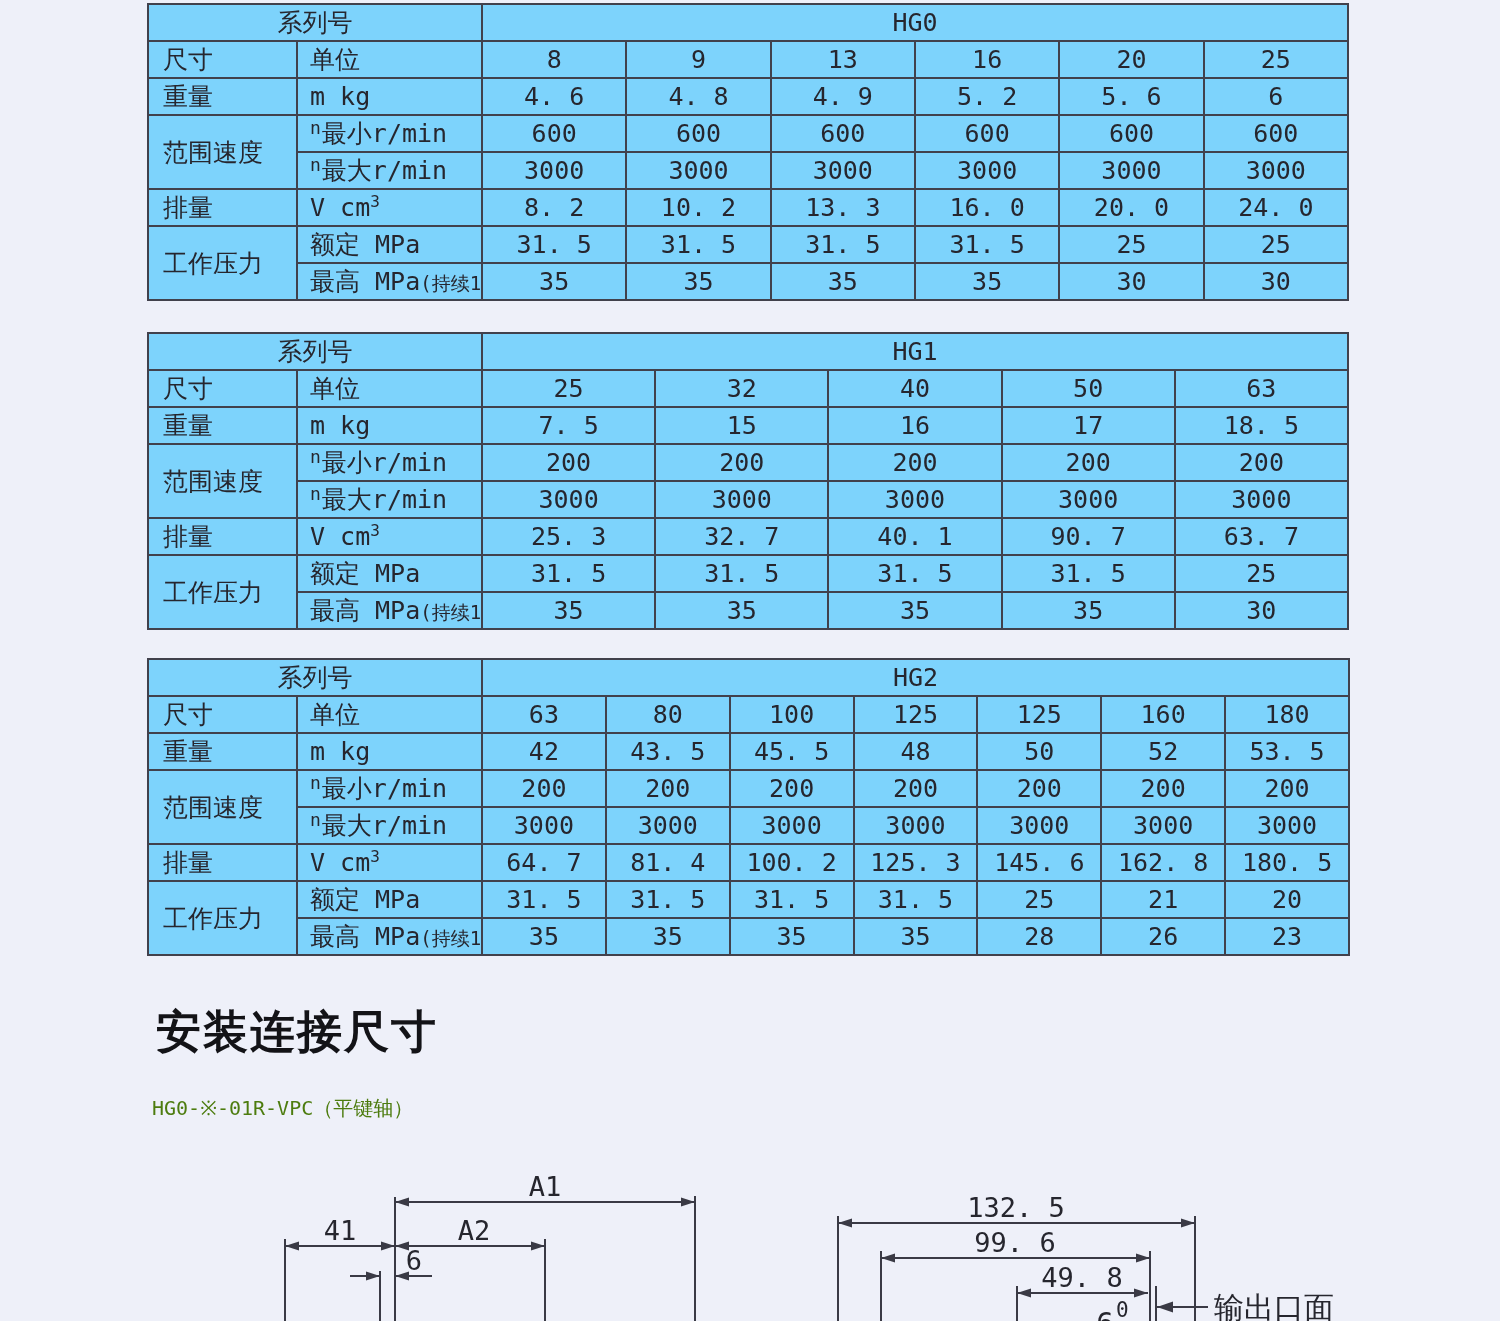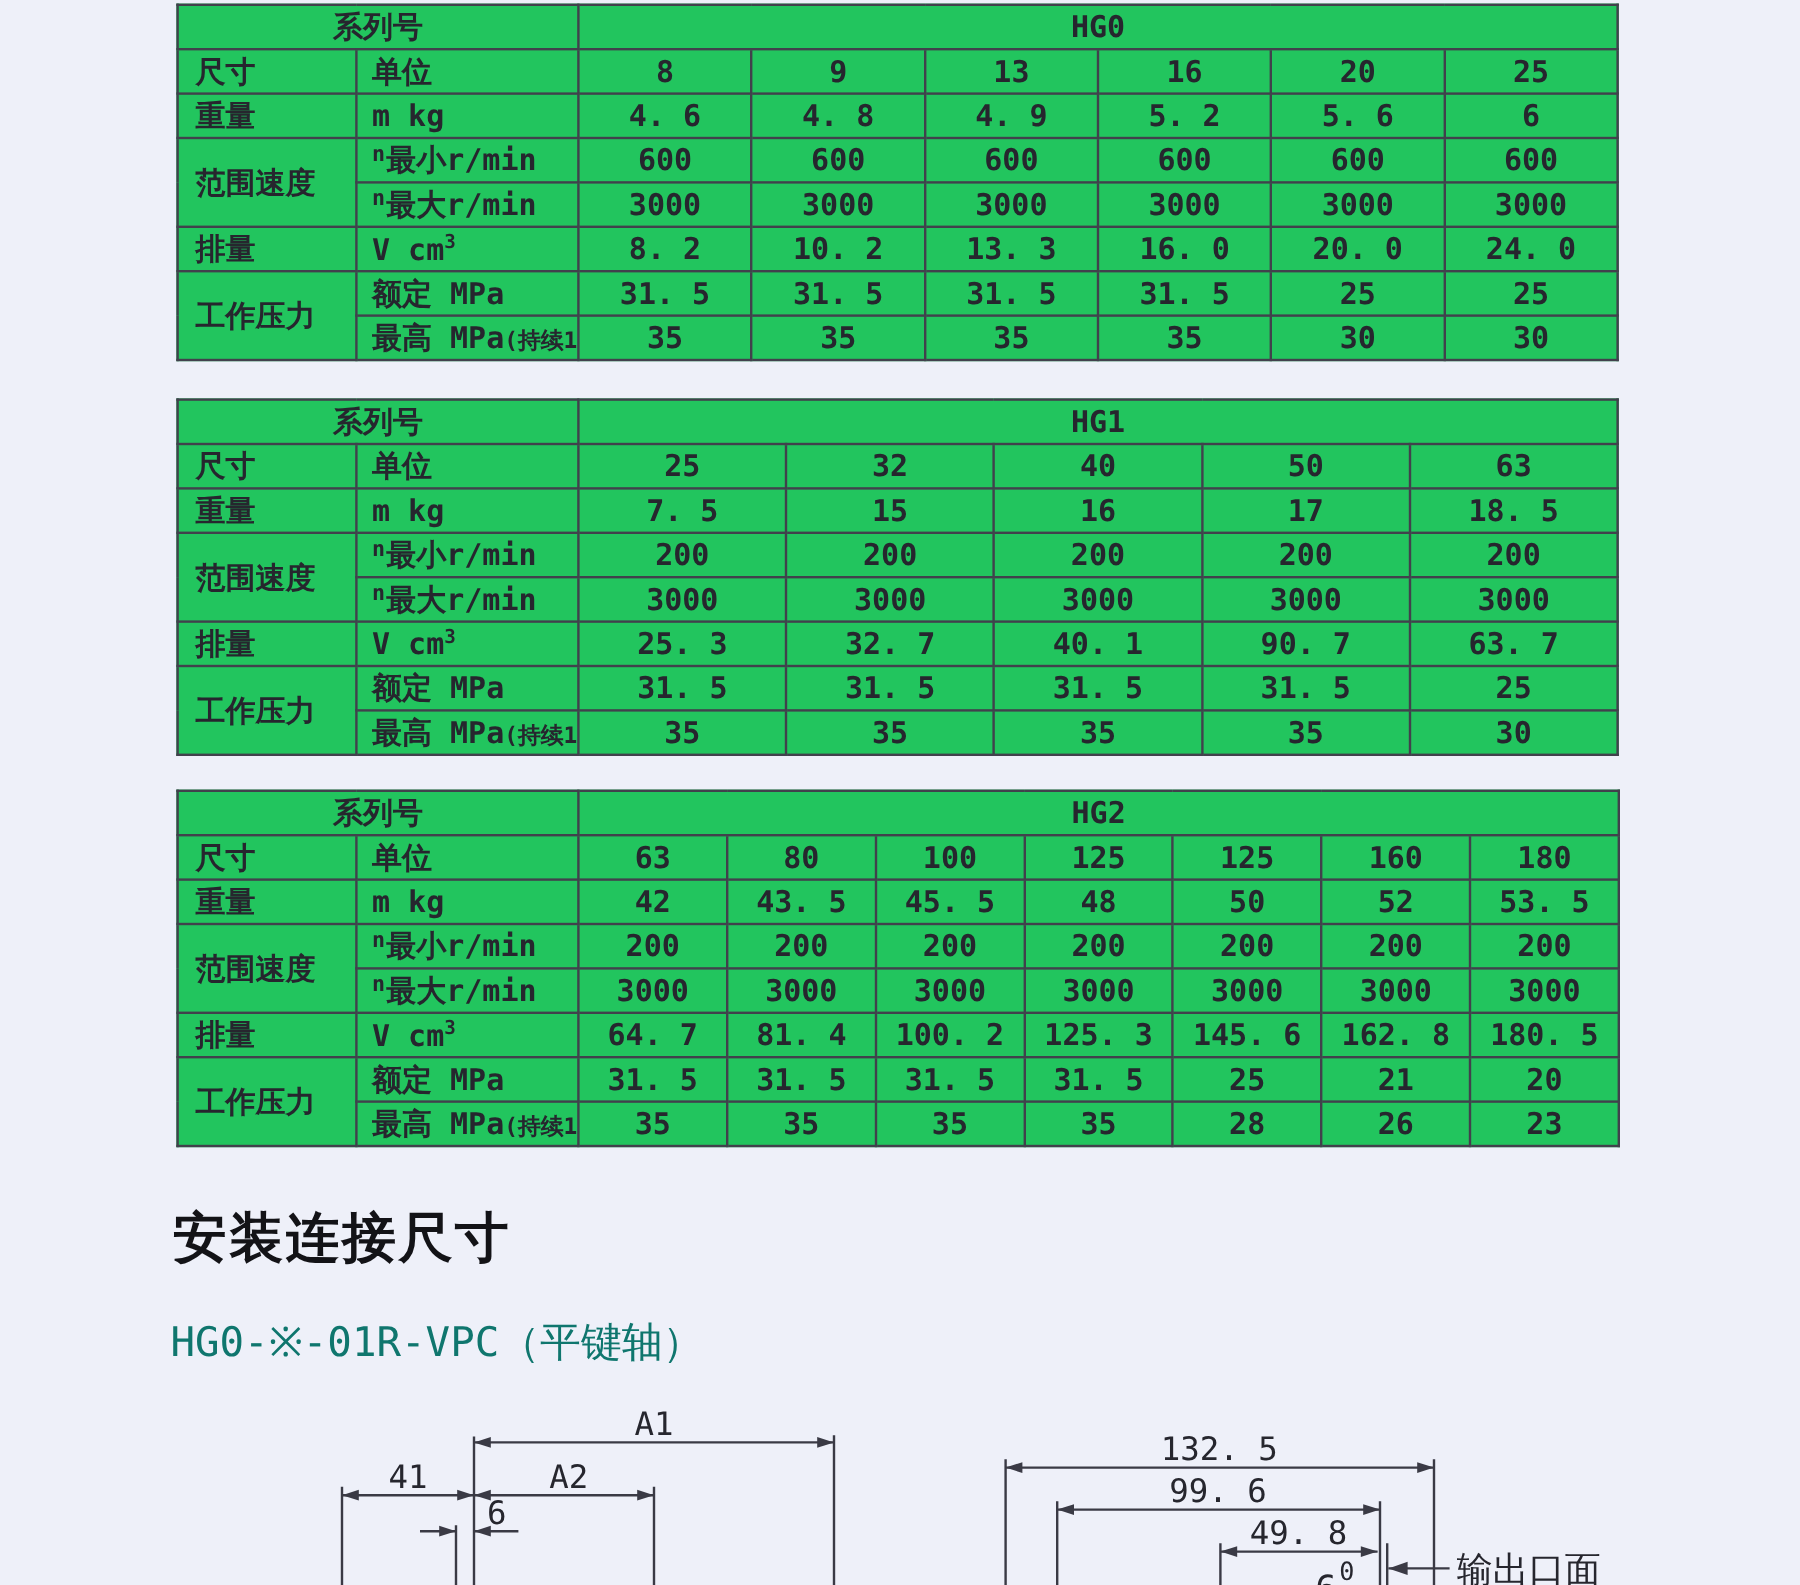--- a/index.html
+++ b/index.html
@@ -1,30 +1,30 @@
 <!DOCTYPE html>
 <html><head>
 <meta charset="utf-8">
 <style>
   html,body{margin:0;padding:0;background:#eef0f9;}
   .canvas{position:relative;width:1500px;height:1321px;background:#eef0f9;overflow:hidden;
           font-family:"Liberation Sans",sans-serif;color:#26262e;}
-  table.spec{position:absolute;border-collapse:collapse;table-layout:fixed;background:#22c55e;font-weight:bold;}
+  table.spec{position:absolute;border-collapse:collapse;table-layout:fixed;background:#7dd3fc;}
   .spec td{border:2px solid #41414c;height:35px;font-size:25px;color:#26262e;
            padding:0 0 0 14px;white-space:nowrap;overflow:hidden;vertical-align:middle;}
   .spec td.ctr{text-align:center;padding:0;}
   .spec td.num{font-family:"DejaVu Sans Mono",monospace;text-align:center;padding:0;font-size:25px;}
   .spec td.unit{font-family:"DejaVu Sans Mono",monospace;padding-left:12px;font-size:25px;}
   .lbl{font-family:"Liberation Sans",sans-serif;}
   .presup{display:inline-block;transform:translateY(-8px);font-size:18px;margin-right:1px;}
   .sup{font-size:16px;vertical-align:super;}
   .note{font-size:19px;}
-  .h1{position:absolute;left:144px;top:1002px;font-size:45px;font-weight:bold;color:#131317;
+  .h1{position:absolute;left:156px;top:1002px;font-size:45px;font-weight:bold;color:#131317;
       letter-spacing:2px;}
-  .h2{position:absolute;left:142px;top:1094px;font-size:34px;color:#0f766e;
+  .h2{position:absolute;left:152px;top:1094px;font-size:20px;color:#4d7c0f;
       font-family:"DejaVu Sans Mono",monospace;}
   svg.drawing{position:absolute;left:0;top:1140px;}
   .dline{stroke:#3a3a45;stroke-width:2;fill:none;}
   .ah{fill:#3a3a45;stroke:none;}
   .dim{font-family:"DejaVu Sans Mono",monospace;font-size:27px;fill:#26262e;}
   .cjk{font-family:"Liberation Sans",sans-serif;font-size:30px;fill:#26262e;}
   .tol{font-family:"DejaVu Sans Mono",monospace;font-size:30px;fill:#26262e;}
   .tolsup{font-family:"DejaVu Sans Mono",monospace;font-size:21px;fill:#26262e;}
 </style>
 </head>

